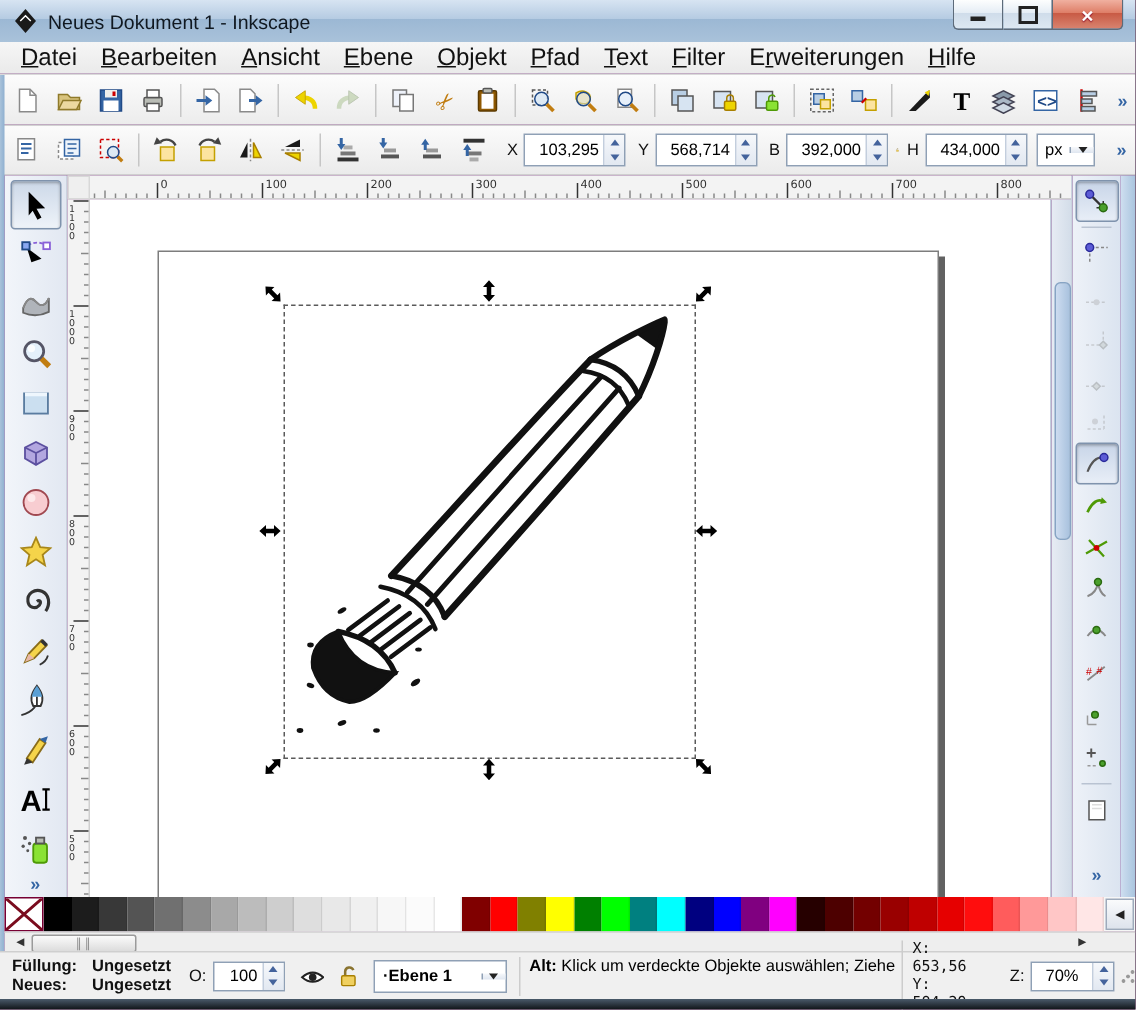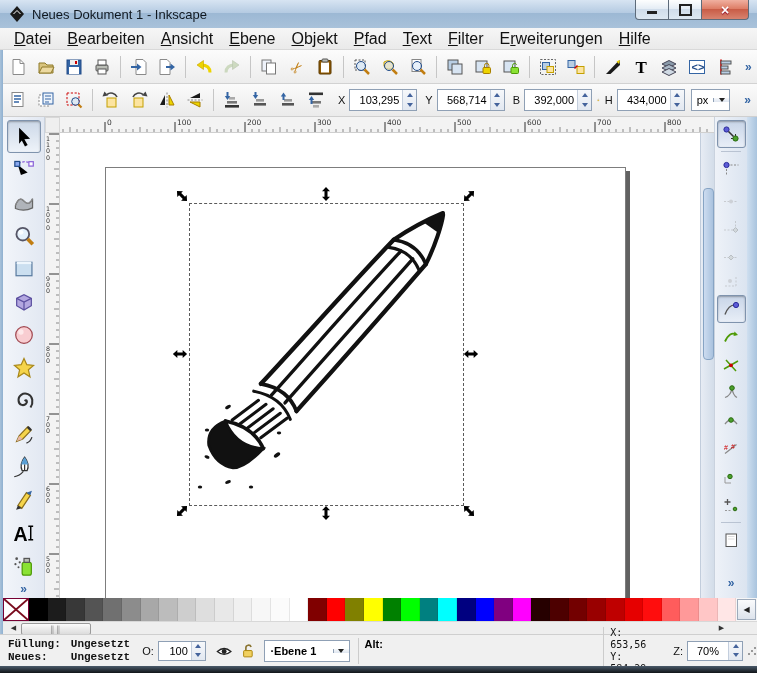--- a/index.html
+++ b/index.html
@@ -64,21 +64,21 @@
   #palette-row{left:3px;top:598px;width:754px;height:23px;background:#f6f6f6;display:flex;align-items:stretch;}
   #palette{display:flex;width:733px;flex:none;}
   .swatch{flex:1 1 auto;border-right:1px solid rgba(0,0,0,.08);}
   .swatch-none{flex:none;width:26px;background:#fff;position:relative;border:1px solid #703;box-sizing:border-box;}
   #pal-left-btn{position:absolute;left:734px;top:1px;width:17px;height:19px;border:1px solid #9daabb;background:linear-gradient(#fafbfc,#dde3ec);display:flex;align-items:center;justify-content:center;font-size:8px;color:#222;}
   #pal-scroll{left:3px;top:621px;width:754px;height:13px;background:#eeeeee;border-top:1px solid #d8d8d8;box-sizing:border-box;}
   .pbtn{position:absolute;top:1px;width:13px;height:10px;display:flex;align-items:center;justify-content:center;font-size:7px;color:#333;}
   #pal-thumb{position:absolute;left:18px;top:1px;width:68px;height:10px;background:linear-gradient(#fbfbfb,#dcdcdc);border:1px solid #9a9a9a;border-radius:2px;display:flex;align-items:center;justify-content:center;font-size:7px;color:#777;letter-spacing:1px;}
   
   #statusbar{left:0;top:634px;width:757px;height:32px;background:#f0f0f0;border-top:1px solid #cfcfcf;display:flex;align-items:center;font-size:11px;box-sizing:border-box;}
-  #fillstroke{display:grid;grid-template-columns:auto auto;column-gap:10px;row-gap:0;margin-left:8px;line-height:13px;font-family:Liberation Mono, monospace;}
+  #fillstroke{display:grid;grid-template-columns:auto auto;column-gap:10px;row-gap:0;margin-left:8px;line-height:13px;}
   #fillstroke .lab{font-weight:bold;color:#111;}
   #fillstroke .val{font-weight:bold;color:#111;}
   #status-msg{width:262px;white-space:nowrap;overflow:hidden;margin-left:8px;border-left:1px solid #cccccc;padding-left:6px;height:26px;display:flex;align-items:flex-start;}
   #coords{border-left:1px solid #cccccc;margin-left:2px;padding:0 6px;font-family:"DejaVu Sans Mono",monospace;font-size:10px;line-height:12px;color:#111;}
   .griprow{display:flex;align-items:center;}
   #grip{width:10px;height:10px;margin-left:4px;background:
     radial-gradient(circle at 8px 2px,#999 1px,transparent 1.5px),
     radial-gradient(circle at 8px 8px,#999 1px,transparent 1.5px),
     radial-gradient(circle at 2px 8px,#999 1px,transparent 1.5px),
     radial-gradient(circle at 5px 5px,#999 1px,transparent 1.5px);}
@@ -971,20 +971,21 @@
       <span class="cval" style="font-weight:bold;flex:1">
         <span>·</span>
           <span>Ebene 1</span>
       </span>
       <span class="cbtn">
           <i class="tri-dn" style="border-top-color:#222"></i>
         </span>
     </div>
     <div id="status-msg">
       <b>Alt:</b>
+      <span style="margin-left:3px">Klick um verdeckte Objekte auswählen; Ziehe</span>
     </div>
     <div id="coords">
       <div><span>X:</span> <span>653,56</span></div>
       <div><span>Y:</span> <span>584,29</span></div>
     </div>
     <div class="griprow">
       <span class="fieldlab">Z:</span>
       <div class="spin" style="height:18px">
         <span class="val" style="width:34px;justify-content:center">70%</span>
         <span class="arrows">

